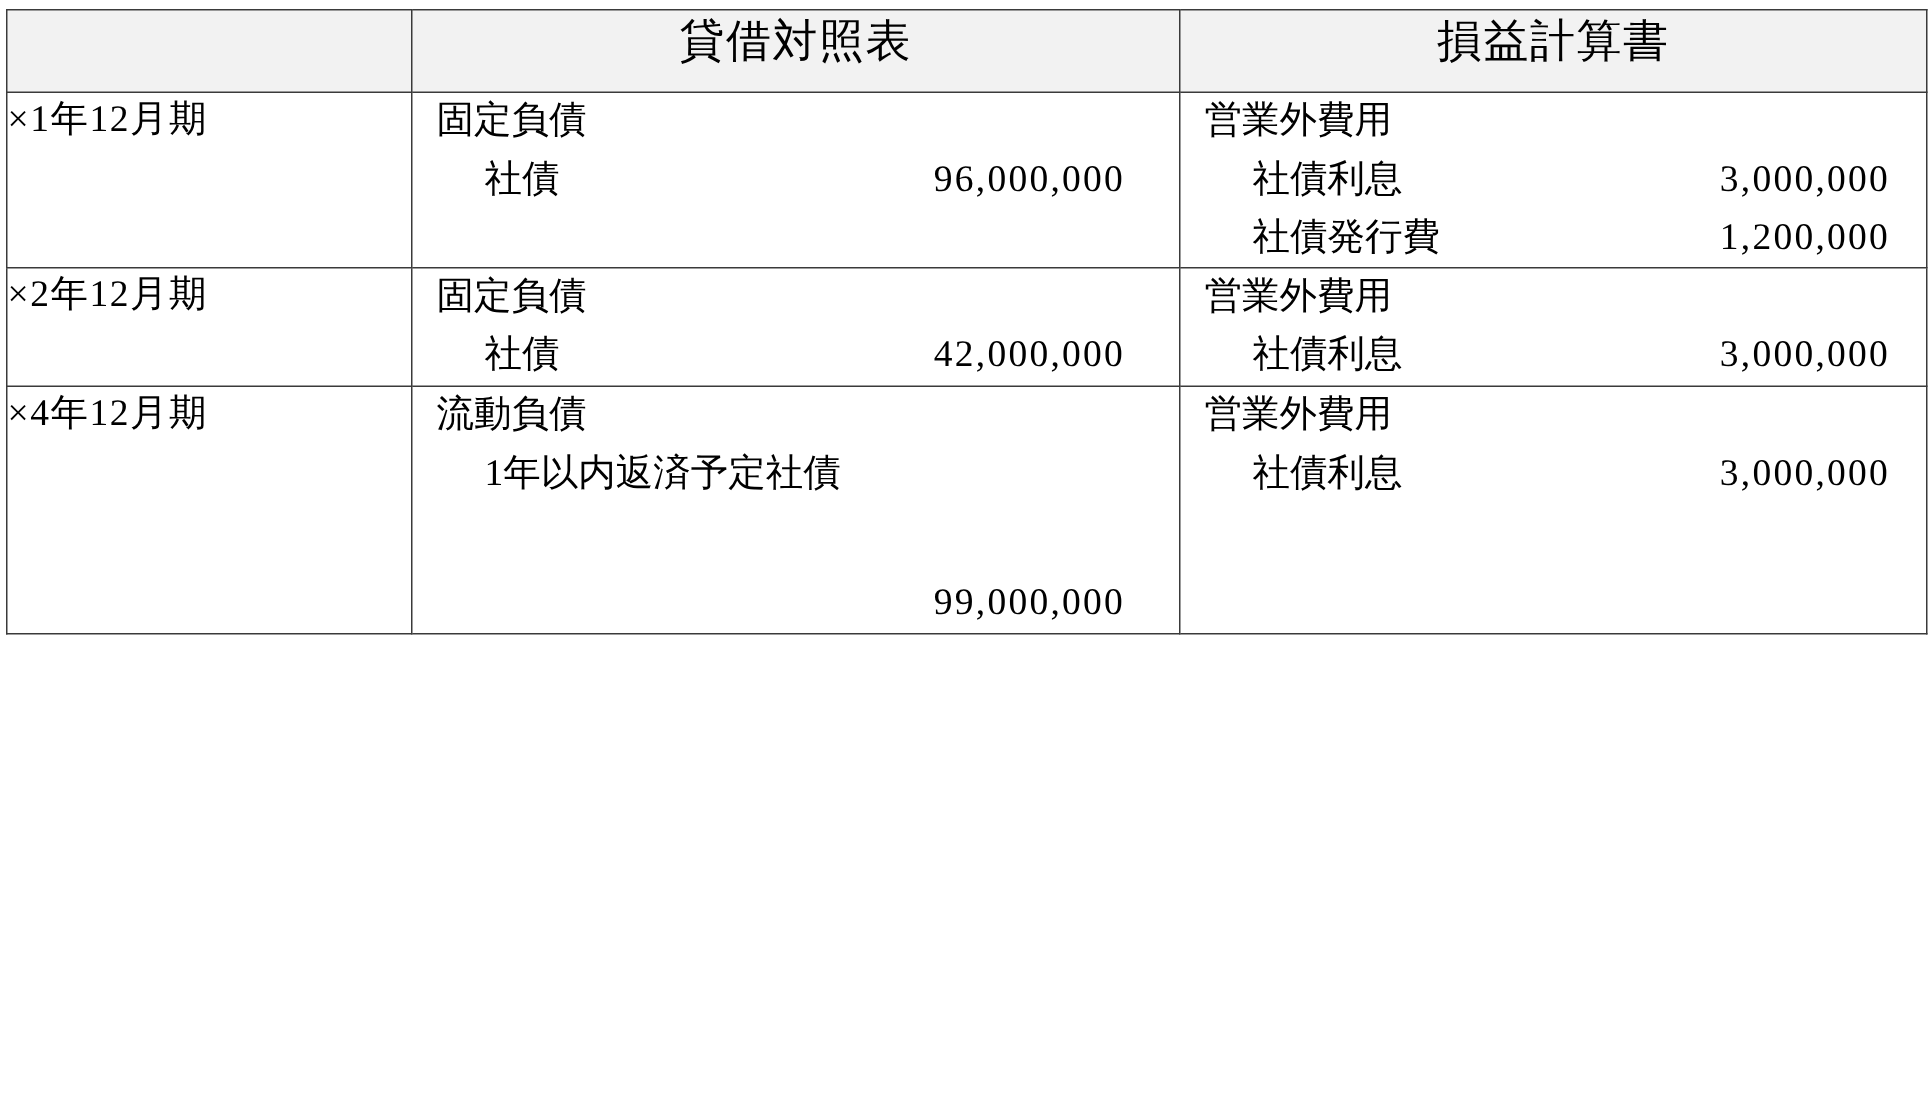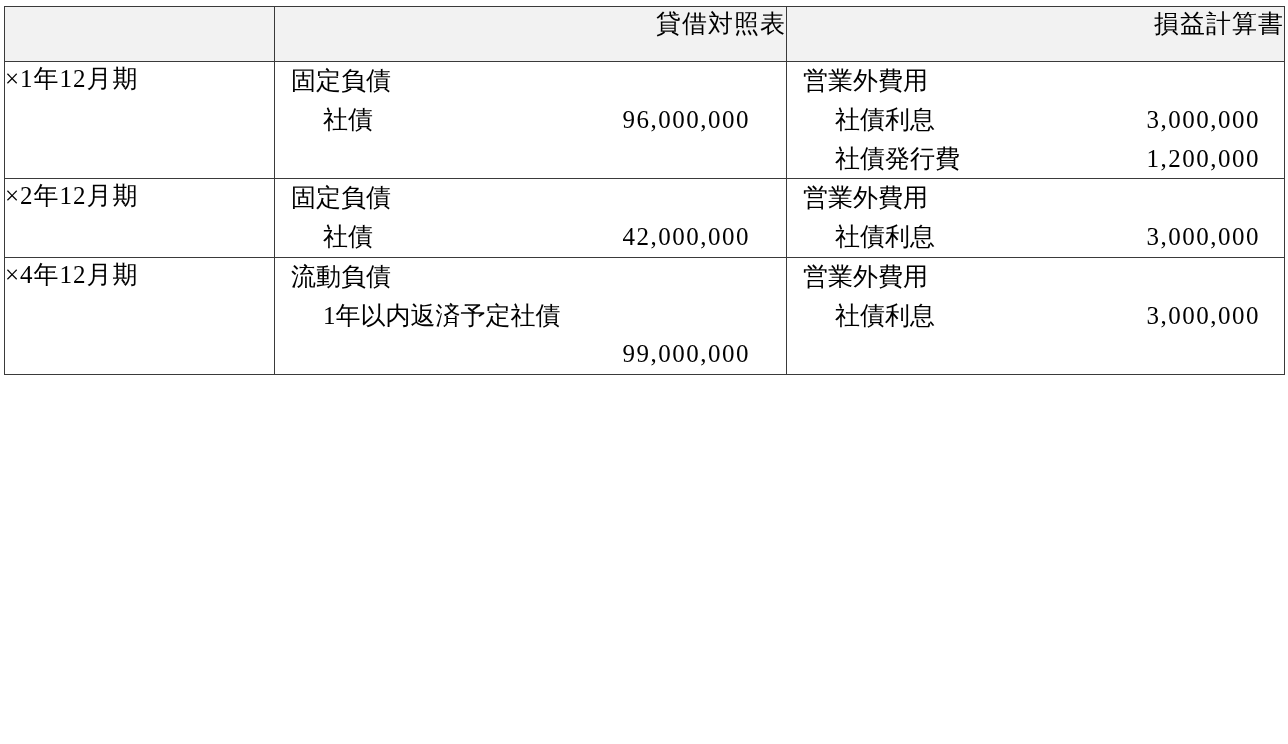--- a/index.html
+++ b/index.html
@@ -32,22 +32,22 @@
     padding: 0;
     font-weight: normal;
   }
   col.c-period { width: 270px; }
   col.c-bs     { width: 512px; }
   col.c-pl     { width: 498px; }
 
   thead th {
     background: #f2f2f2;
     height: 54px;
-    text-align: right;
-    font-size: 25px;
+    text-align: center;
+    font-size: 30px;
     letter-spacing: 1px;
     vertical-align: middle;
   }
   thead th.blank { background: #f2f2f2; }
 
   td.period {
     text-align: left;
     font-size: 25px;
     vertical-align: middle;
     padding-left: 22px;
@@ -81,20 +81,21 @@
   .pad-r-bs { padding-right: 36px; }
   .pad-r-pl { padding-right: 24px; }
 
   .amount-only {
     display: block;
     text-align: right;
     font-size: 25px;
     line-height: 1.55;
     letter-spacing: 1.5px;
     white-space: nowrap;
+    margin-top: 48px;
   }
 </style>
 </head>
 <body>
 
 <div class="sheet">
   <table class="fin">
     <colgroup>
       <col class="c-period">
       <col class="c-bs">

